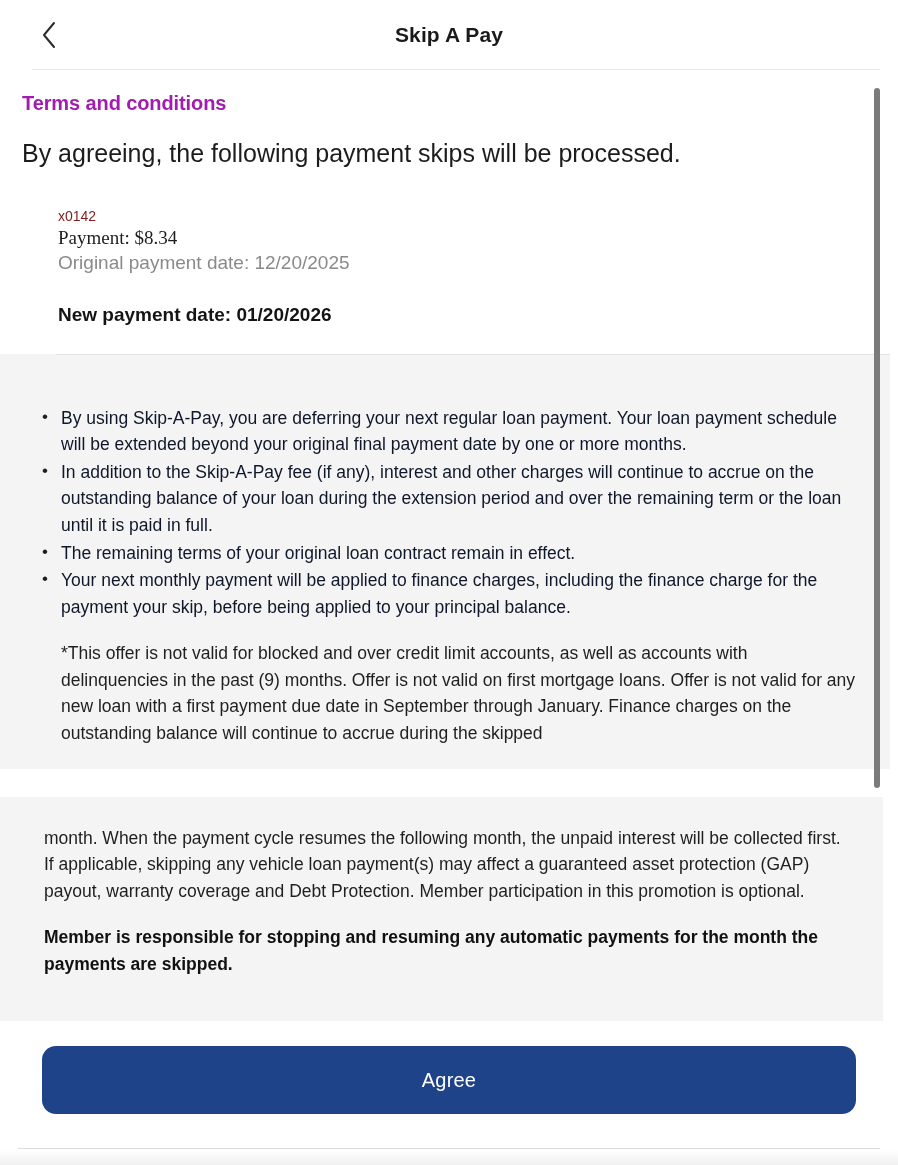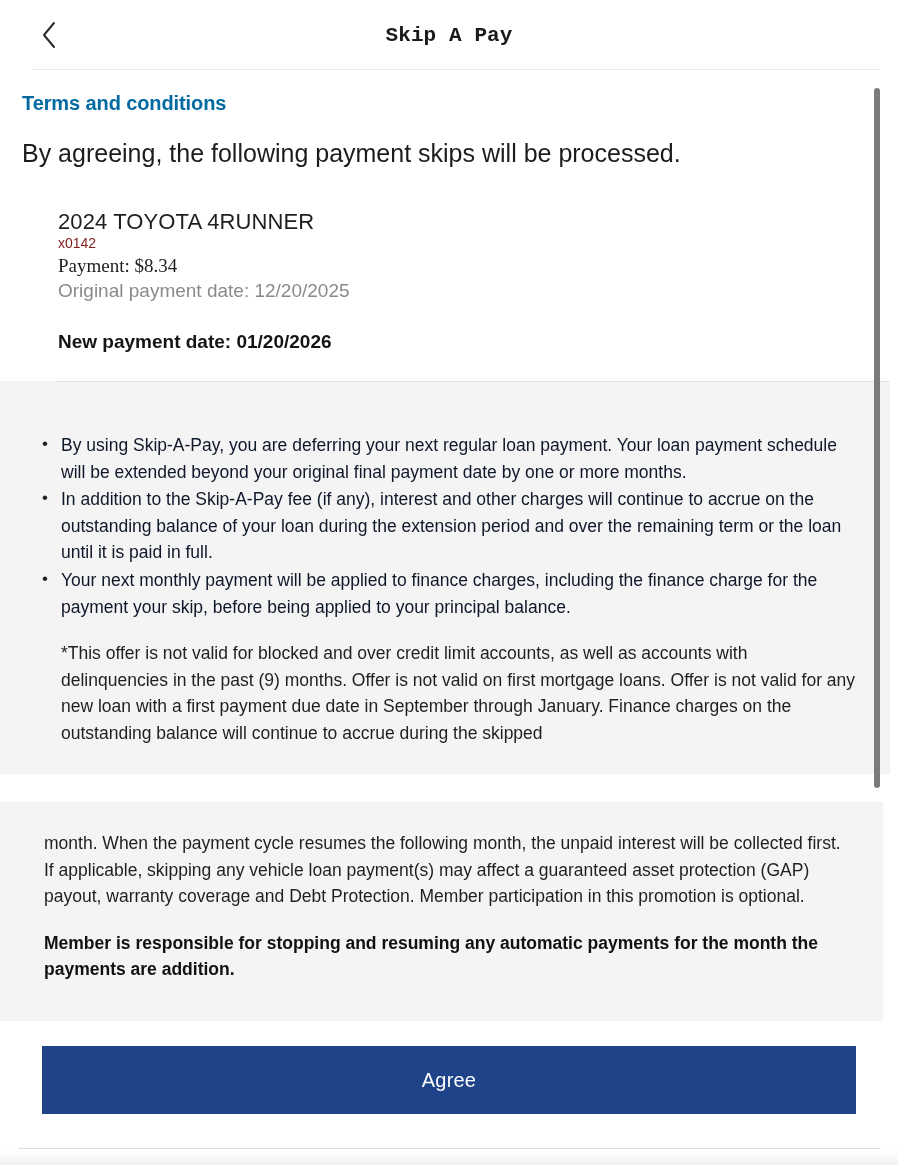--- a/index.html
+++ b/index.html
@@ -46,42 +46,41 @@
 
   .back-btn svg { display: block; }
 
   .header-title {
     width: 100%;
     text-align: center;
     font-size: 21px;
     font-weight: bold;
     color: #1a1a1a;
     letter-spacing: 0.1px;
-    font-family: Liberation Mono, monospace;
   }
 
   .header-divider {
     position: absolute;
     left: 32px;
     right: 18px;
     bottom: 0;
     height: 1px;
     background: #e9e9e9;
   }
 
   
   .content {
     position: relative;
     height: 1021px;
   }
 
   .section-title {
     font-size: 20px;
     font-weight: bold;
-    color: #0369a1;
+    color: #a21caf;
     padding: 22px 0 0 22px;
     letter-spacing: -0.1px;
   }
 
   .intro {
     font-size: 25px;
     color: #1c1c1c;
     padding: 22px 40px 0 22px;
     line-height: 1.3;
   }
@@ -231,21 +230,21 @@
 
   .agree-btn {
     display: block;
     width: 100%;
     height: 68px;
     background: #1f4389;
     color: #ffffff;
     font-size: 20px;
     font-family: "Liberation Sans", sans-serif;
     border: none;
-    border-radius: 0;
+    border-radius: 14px;
     cursor: pointer;
     letter-spacing: 0.2px;
   }
 
   .footer-divider {
     position: absolute;
     left: 18px;
     right: 18px;
     bottom: 16px;
     height: 1px;
@@ -278,39 +277,39 @@
     <div class="header-divider"></div>
   </div>
 
   <div class="content">
 
     <div class="section-title">Terms and conditions</div>
 
     <div class="intro">By agreeing, the following payment skips will be processed.</div>
 
     <div class="loan-card">
-      <div class="loan-vehicle">2024 TOYOTA 4RUNNER</div>
       <div class="loan-acct">x0142</div>
       <div class="loan-payment">Payment: $8.34</div>
       <div class="loan-origdate">Original payment date: 12/20/2025</div>
       <div class="loan-newdate">New payment date: 01/20/2026</div>
     </div>
 
     <div class="terms-panel first">
       <ul class="bullets">
         <li>By using Skip-A-Pay, you are deferring your next regular loan payment. Your loan payment schedule will be extended beyond your original final payment date by one or more months.</li>
         <li>In addition to the Skip-A-Pay fee (if any), interest and other charges will continue to accrue on the outstanding balance of your loan during the extension period and over the remaining term or the loan until it is paid in full.</li>
+        <li>The remaining terms of your original loan contract remain in effect.</li>
         <li>Your next monthly payment will be applied to finance charges, including the finance charge for the payment your skip, before being applied to your principal balance.</li>
       </ul>
       <div class="terms-para">*This offer is not valid for blocked and over credit limit accounts, as well as accounts with delinquencies in the past (9) months. Offer is not valid on first mortgage loans. Offer is not valid for any new loan with a first payment due date in September through January. Finance charges on the outstanding balance will continue to accrue during the skipped</div>
     </div>
 
     <div class="terms-panel second">
       <div class="terms-para flush">month. When the payment cycle resumes the following month, the unpaid interest will be collected first. If applicable, skipping any vehicle loan payment(s) may affect a guaranteed asset protection (GAP) payout, warranty coverage and Debt Protection. Member participation in this promotion is optional.</div>
-      <div class="terms-bold">Member is responsible for stopping and resuming any automatic payments for the month the payments are addition.</div>
+      <div class="terms-bold">Member is responsible for stopping and resuming any automatic payments for the month the payments are skipped.</div>
     </div>
 
     <div class="scrollbar-track">
       <div class="scrollbar-thumb"></div>
     </div>
 
   </div>
 
   <div class="footer">
     <button class="agree-btn">Agree</button>

